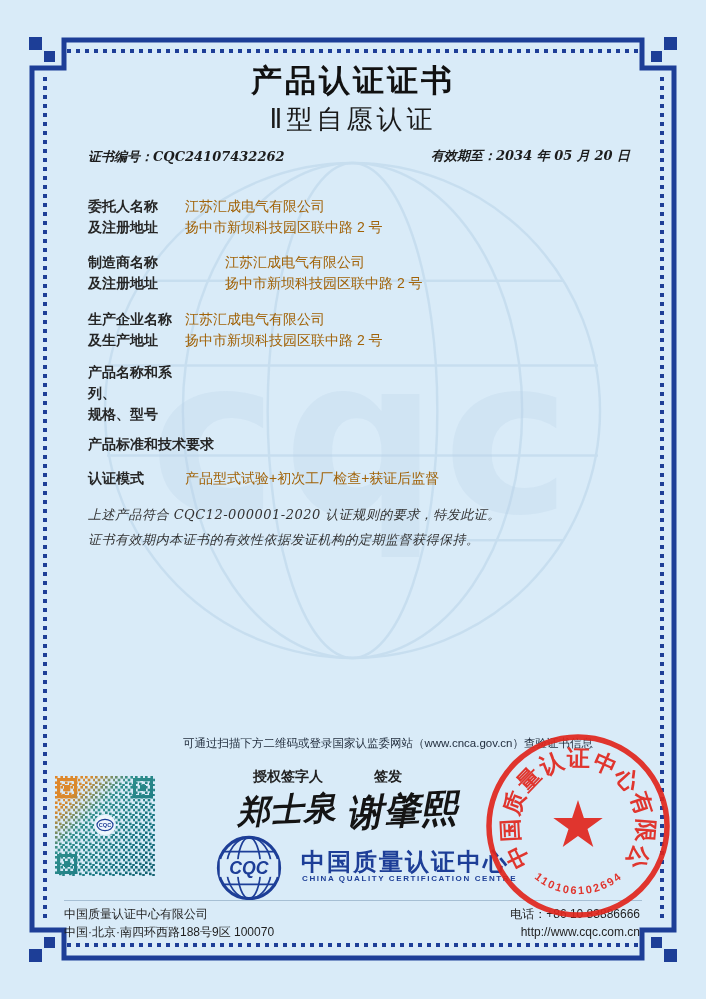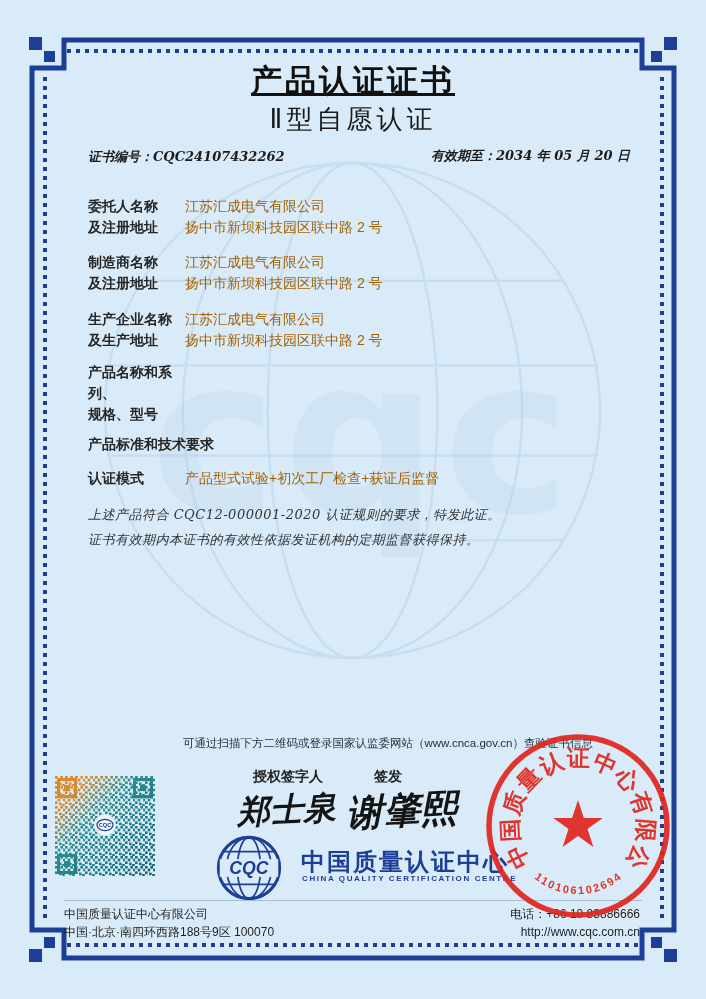--- a/index.html
+++ b/index.html
@@ -6,21 +6,21 @@
   body{
     width:706px;height:999px;position:relative;overflow:hidden;
     background:#d9ebf8;
     font-family:"Liberation Sans","DejaVu Sans",sans-serif;
     color:#222;
   }
   .abs{position:absolute;}
   
   .title{
     top:60px;left:0;right:0;text-align:center;
-    font-size:31px;font-weight:bold;color:#111;letter-spacing:3px;text-decoration:underline;
+    font-size:31px;font-weight:bold;color:#111;letter-spacing:3px;
   }
   .subtitle{
     top:102px;left:0;right:0;text-align:center;
     font-size:26px;font-weight:500;color:#1a1a1a;letter-spacing:4px;
   }
   .meta{
     font-family:"DejaVu Serif","Liberation Serif",serif;
     font-style:italic;font-weight:bold;font-size:13px;color:#1c1c1c;
   }
   .cert-no{top:148px;left:88px;}
@@ -112,21 +112,21 @@
   <div class="lbl">
     <div>委托人名称</div>
       <div>及注册地址</div>
   </div>
   <div class="val">
     <div>江苏汇成电气有限公司</div>
       <div>扬中市新坝科技园区联中路 2 号</div>
   </div>
 </div>
 
-<div class="abs field" style="top:252px;">
+<div class="abs field" style="top:252px;gap:40px;">
   <div class="lbl">
     <div>制造商名称</div>
       <div>及注册地址</div>
   </div>
   <div class="val">
     <div>江苏汇成电气有限公司</div>
       <div>扬中市新坝科技园区联中路 2 号</div>
   </div>
 </div>
 

